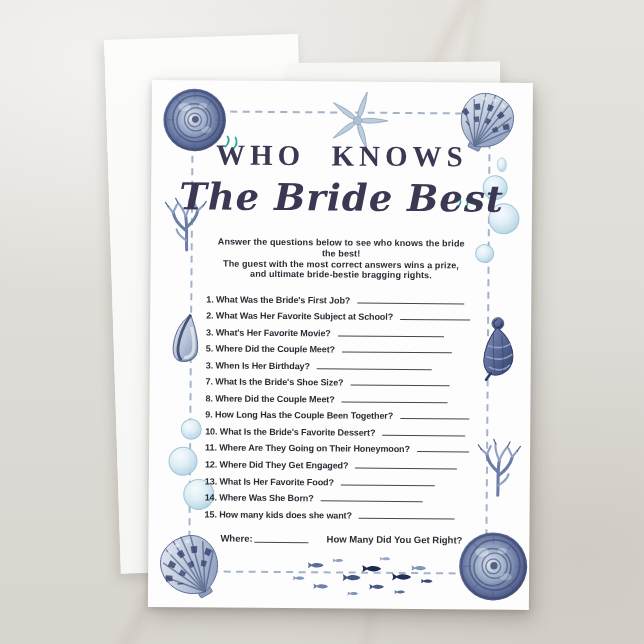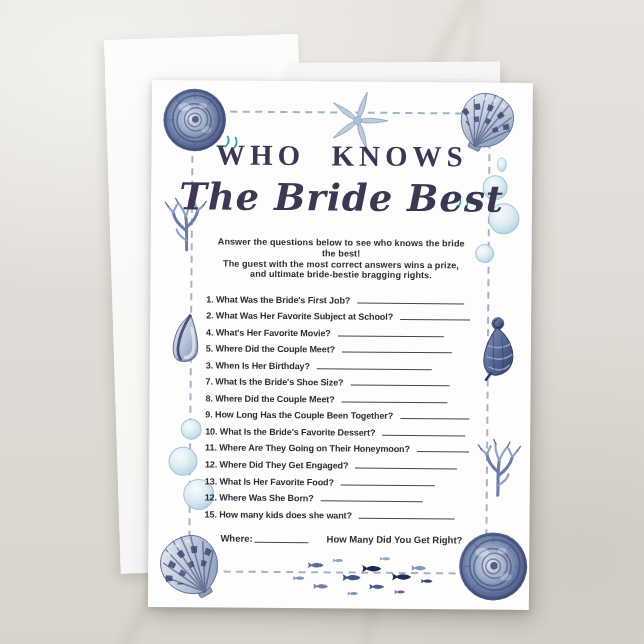--- a/index.html
+++ b/index.html
@@ -312,21 +312,21 @@
   <div class="questions">
     <div class="q-row">
         <span class="q-label">1. What Was the Bride's First Job?</span>
         <span class="q-line"></span>
       </div>
     <div class="q-row">
         <span class="q-label">2. What Was Her Favorite Subject at School?</span>
         <span class="q-line"></span>
       </div>
     <div class="q-row">
-        <span class="q-label">4. What's Her Favorite Movie?</span>
+        <span class="q-label">3. What's Her Favorite Movie?</span>
         <span class="q-line"></span>
       </div>
     <div class="q-row">
         <span class="q-label">5. Where Did the Couple Meet?</span>
         <span class="q-line"></span>
       </div>
     <div class="q-row">
         <span class="q-label">3. When Is Her Birthday?</span>
         <span class="q-line"></span>
       </div>
@@ -352,21 +352,21 @@
       </div>
     <div class="q-row">
         <span class="q-label">12. Where Did They Get Engaged?</span>
         <span class="q-line"></span>
       </div>
     <div class="q-row">
         <span class="q-label">13. What Is Her Favorite Food?</span>
         <span class="q-line"></span>
       </div>
     <div class="q-row">
-        <span class="q-label">12. Where Was She Born?</span>
+        <span class="q-label">14. Where Was She Born?</span>
         <span class="q-line"></span>
       </div>
     <div class="q-row">
         <span class="q-label">15. How many kids does she want?</span>
         <span class="q-line"></span>
       </div>
   </div>
 
   <div class="footer-row">
     <span>Where:</span>

